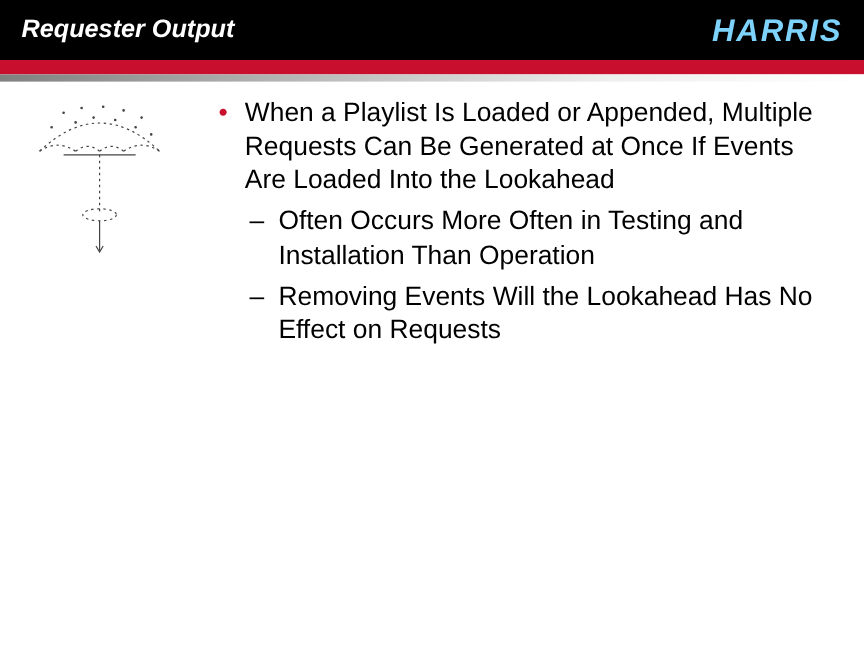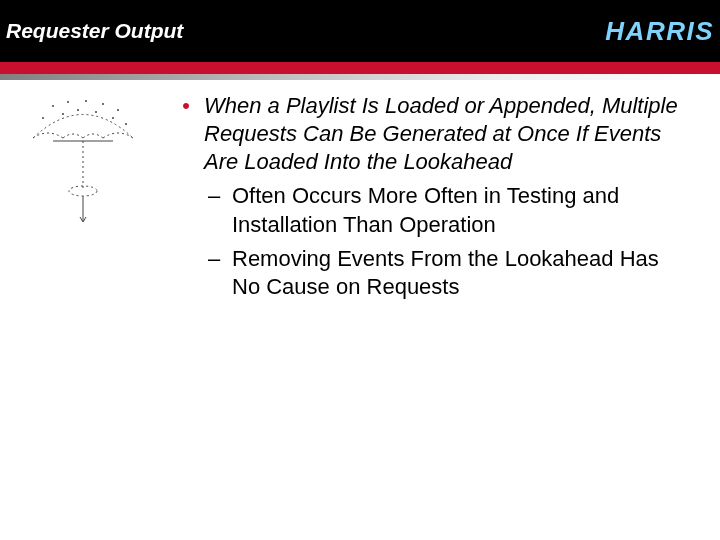--- a/index.html
+++ b/index.html
@@ -6,25 +6,25 @@
     body {
       width: 720px;
       height: 540px;
       background: #fff;
       font-family: Arial, Helvetica, sans-serif;
       overflow: hidden;
       position: relative;
     }
     .header {
       background: #000;
-      height: 62px;
+      height: 50px;
       display: flex;
       align-items: center;
       justify-content: space-between;
-      padding: 0 6px;
+      padding: 0 18px;
       position: relative;
     }
     .header-title {
       color: #fff;
       font-style: italic;
       font-weight: bold;
       font-size: 21px;
     }
     .header-logo {
       color: #7dd3fc;
@@ -50,21 +50,20 @@
     .bullets {
       flex: 1;
       font-size: 22px;
       color: #000;
       line-height: 1.28;
     }
     .b1 {
       position: relative;
       padding-left: 26px;
       margin-bottom: 6px;
-      font-style: italic;
     }
     .b1::before {
       content: "•";
       position: absolute;
       left: 4px;
       top: 0;
       color: #c8102e;
       font-size: 22px;
       line-height: 1.28;
     }
@@ -118,15 +117,15 @@
         <ellipse cx="65" cy="95" rx="14" ry="5" stroke-dasharray="2 3"></ellipse>
         <path d="M 65 100 L 65 125"></path>
         <path d="M 62 121 L 65 126 L 68 121"></path>
       </g>
     </svg>
   </div>
 
   <div class="bullets">
     <div class="b1">When a Playlist Is Loaded or Appended, Multiple Requests Can Be Generated at Once If Events Are Loaded Into the Lookahead</div>
     <div class="b2">Often Occurs More Often in Testing and Installation Than Operation</div>
-    <div class="b2">Removing Events From the Lookahead Has No Cause on Requests</div>
+    <div class="b2">Removing Events Will the Lookahead Has No Effect on Requests</div>
   </div>
 </div>
 
 </body></html>

